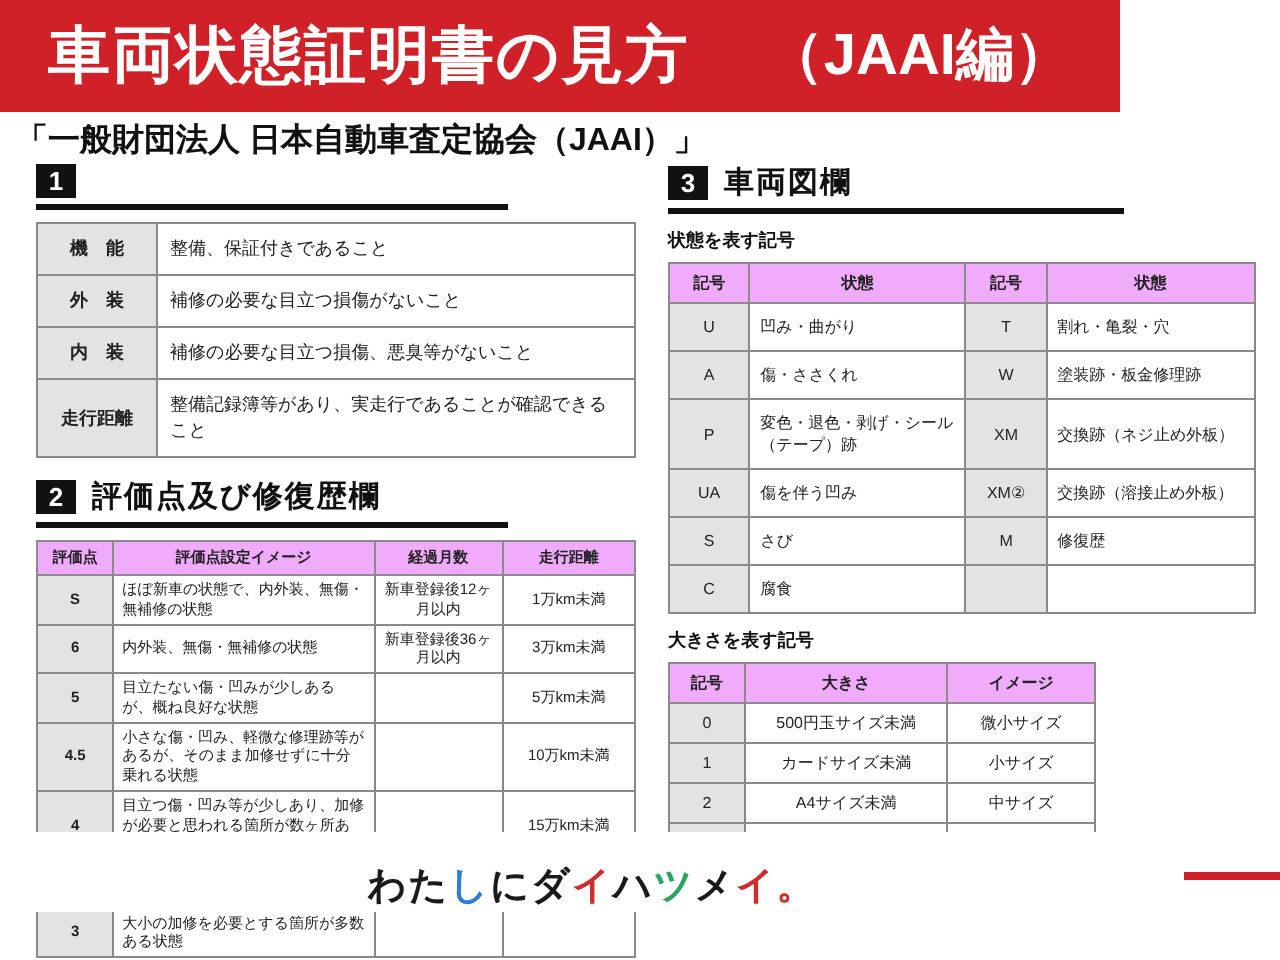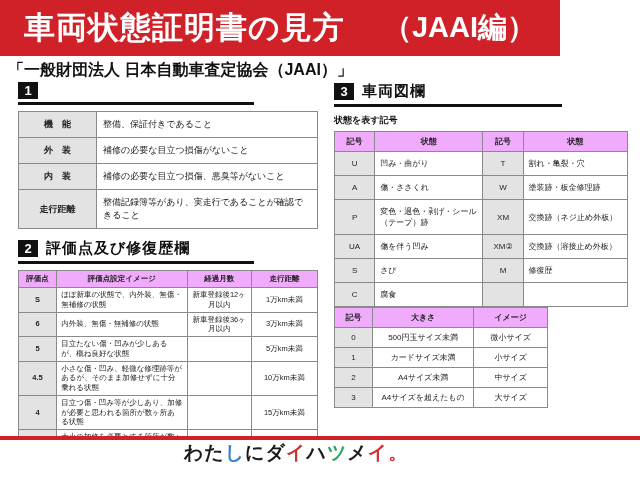--- a/index.html
+++ b/index.html
@@ -34,42 +34,42 @@
     background:#111; color:#fff; font-weight:bold; font-size:13px;
     width:20px; height:17px; display:flex; align-items:center; justify-content:center;
   }
   .sec-title { font-size:15px; font-weight:bold; color:#111; letter-spacing:1px; }
   
   table { border-collapse:collapse; background:#fff; width:100%; }
   th, td { border:1px solid #8a8a8a; color:#222; vertical-align:middle; }
   th { background:#f0abfc; font-weight:bold; text-align:center; }
   
   .tbl1 td { font-size:9px; padding:6px 6px; }
-  .tbl1 td:first-child { background:#e3e3e3; text-align:center; width:78px; font-weight:bold; }
+  .tbl1 td:first-child { background:#e3e3e3; text-align:center; width:60px; font-weight:bold; }
   
   .tbl2 { margin-top:2px; }
   .tbl2 th { font-size:7.5px; padding:3px 2px; }
   .tbl2 td { font-size:7.5px; padding:2px 4px; line-height:1.3; }
   .tbl2 tbody td:first-child { background:#e3e3e3; text-align:center; font-weight:bold; }
   .tbl2 td:nth-child(3), .tbl2 td:nth-child(4) { text-align:center; }
   
   .tbl-caption { font-size:9px; font-weight:bold; margin:7px 0 4px 0; color:#111; }
   .tbl3a th, .tbl3b th { font-size:8px; padding:4px 2px; }
   .tbl3a td { font-size:8px; padding:6px 5px; }
   .tbl3a td:nth-child(1), .tbl3a td:nth-child(3) {
     background:#e3e3e3; text-align:center; width:40px;
   }
   .tbl3b { width:214px; }
   .tbl3b td { font-size:8px; padding:4px 3px; text-align:center; }
   .tbl3b td:first-child { background:#e3e3e3; width:38px; }
   
   .red-rule { position:absolute; top:436px; left:0; width:640px; height:4px; background:#d02028; }
   footer {
-    position:absolute; top:440px; left:0; width:592px; height:40px;
-    display:flex; align-items:flex-start; justify-content:center; gap:48px; background:#fff;
+    position:absolute; top:416px; left:0; width:592px; height:40px;
+    display:flex; align-items:flex-end; justify-content:center; gap:48px; background:#fff;
   }
   .slogan { font-size:19px; font-weight:bold; letter-spacing:1px; white-space:nowrap; }
   .brandbox { display:flex; align-items:center; gap:8px; }
   .wordmark { font-size:20px; font-weight:bold; color:#c8161d; letter-spacing:1px; }
 </style>
 </head>
 <body>
 
 <div class="topbar">
   <span class="title">車両状態証明書の見方</span>
@@ -229,20 +229,21 @@
           </tr>
           <tr>
             <td>C</td>
             <td>腐食</td>
             <td></td>
             <td></td>
           </tr>
         </tbody>
     </table>
 
+    <div class="tbl-caption">大きさを表す記号</div>
     <table class="tbl3b">
       <colgroup>
         <col style="width:38px">
           <col style="width:102px">
           <col style="width:74px">
       </colgroup>
       <thead>
         <tr>
           <th>記号</th>
           <th>大きさ</th>

